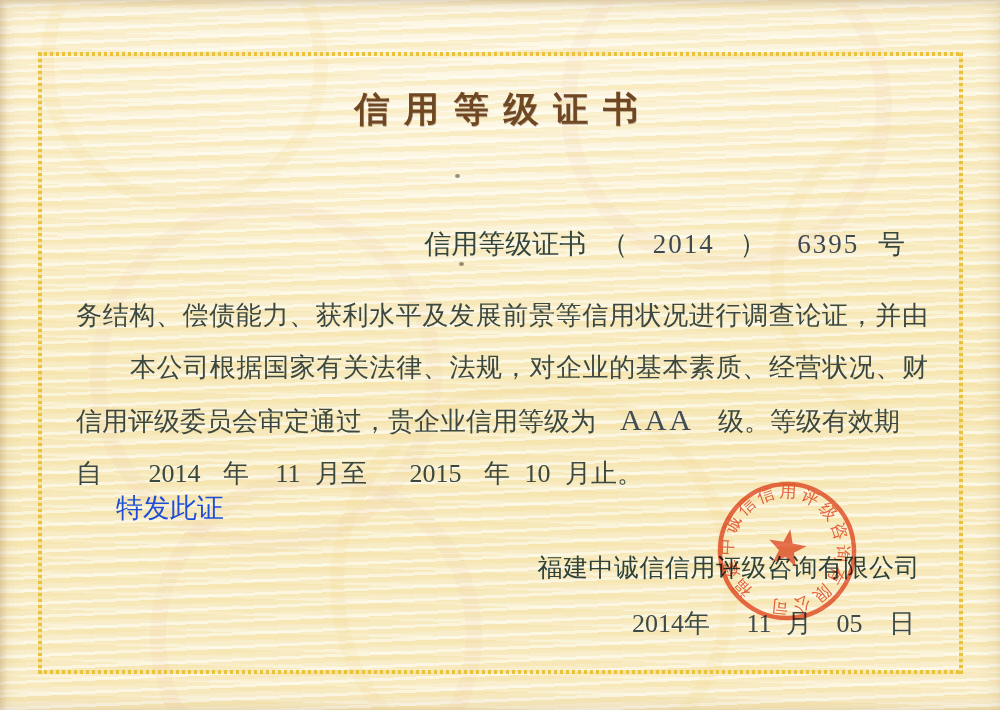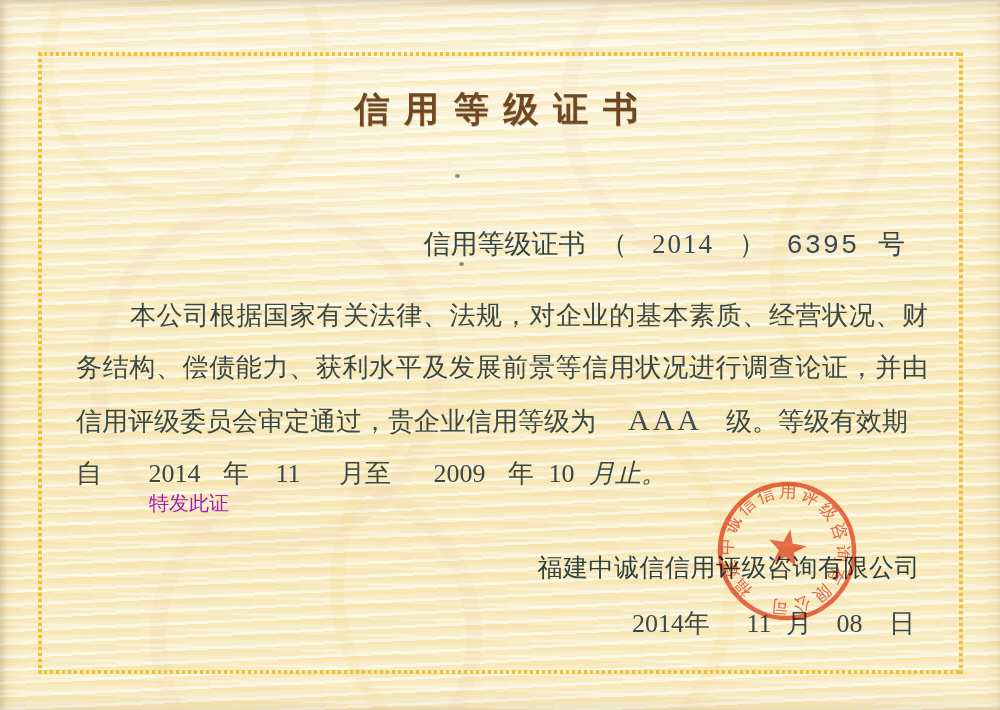--- a/index.html
+++ b/index.html
@@ -52,24 +52,24 @@
   }
   .refline .num{letter-spacing:2px;color:#3e4a50;}
   .bodytext{
     position:absolute;left:76px;top:290px;width:852px;
     font-size:26px;line-height:52px;color:#3b473f;
   }
   .jline{text-align:justify;text-align-last:justify;}
   .indent{text-indent:54px;}
   .rline{white-space:nowrap;}
   .rating{font-size:30px;letter-spacing:3px;margin:0 24px;color:#414c55;}
-  .closing{position:absolute;left:149px;top:490px;font-size:20px;color:#a21caf;}
+  .closing{position:absolute;left:116px;top:490px;font-size:27px;color:#1d4ed8;}
   .issuer{position:absolute;top:551px;right:80px;font-size:25px;letter-spacing:.5px;color:#2f423a;white-space:nowrap;}
   .dateline{position:absolute;top:606px;right:85px;font-size:26px;color:#3e4a48;white-space:nowrap;}
-  .g{display:inline-block;margin-left:32px;}
+  .g{display:inline-block;}
   
   .seal{position:absolute;left:712px;top:476px;width:150px;height:150px;
     mix-blend-mode:multiply;opacity:.9;transform:rotate(-4deg);}
 </style>
 </head>
 <body>
 
 <div class="paper"></div>
 
 <div class="ring pink" style="left:90px;top:200px;width:320px;height:320px;"></div>
@@ -89,51 +89,51 @@
   <div class="bstrip v right"></div>
 </div>
 
 <div class="title">信用等级证书</div>
 
 <div class="refline">
   <span>信用等级证书</span>
   <span class="g" style="margin-left:8px;">（</span>
   <span class="g num" style="margin:0 18px;">2014</span>
   <span>）</span>
-  <span class="g num" style="margin-left:14px;font-family:Liberation Mono, monospace;">6395</span>
+  <span class="g num" style="margin-left:24px;">6395</span>
   <span class="g" style="margin-left:12px;">号</span>
 </div>
 
 <div class="bodytext">
+  <div class="jline">务结构、偿债能力、获利水平及发展前景等信用状况进行调查论证，并由</div>
   <div class="jline indent">本公司根据国家有关法律、法规，对企业的基本素质、经营状况、财</div>
-  <div class="jline">务结构、偿债能力、获利水平及发展前景等信用状况进行调查论证，并由</div>
   <div class="rline">
     <span>信用评级委员会审定通过，贵企业信用等级为</span><span class="rating g">AAA</span><span>级。等级有效期</span>
   </div>
   <div class="rline">
     <span>自</span>
     <span class="g num" style="margin-left:40px;">2014</span>
     <span class="g" style="margin-left:16px;">年</span>
     <span class="g num" style="margin-left:20px;">11</span>
-    <span class="g" style="">月至</span>
-    <span class="g num" style="margin-left:36px;">2009</span>
+    <span class="g" style="margin-left:8px;">月至</span>
+    <span class="g num" style="margin-left:36px;">2015</span>
     <span class="g" style="margin-left:16px;">年</span>
     <span class="g num" style="margin-left:8px;text-align:right;">10</span>
-    <span class="g" style="margin-left:8px;font-style:italic;">月止。</span>
+    <span class="g" style="margin-left:8px;">月止。</span>
   </div>
 </div>
 
 <div class="closing">特发此证</div>
 
 <div class="issuer">福建中诚信信用评级咨询有限公司</div>
 <div class="dateline">
   <span class="g num">2014</span><span>年</span>
   <span class="g num" style="margin-left:30px;">11</span>
   <span class="g" style="margin-left:8px;">月</span>
-  <span class="g num" style="margin-left:18px;">08</span>
+  <span class="g num" style="margin-left:18px;">05</span>
   <span class="g" style="margin-left:20px;">日</span>
 </div>
 
 <svg class="seal" viewBox="0 0 150 150">
   <circle cx="75" cy="75" r="67" fill="none" stroke="#e4502e" stroke-width="4.5" opacity="0.9"></circle>
   <defs>
     <path id="sealArc" d="M 38.2,111.8 A 52,52 0 1,1 39.0,112.5" fill="none"></path>
   </defs>
   <text font-size="17" fill="#e4502e" opacity="0.95" font-family="Liberation Serif, DejaVu Serif, serif">
     <textPath href="#sealArc" textLength="305">福建中诚信信用评级咨询有限公司</textPath>

